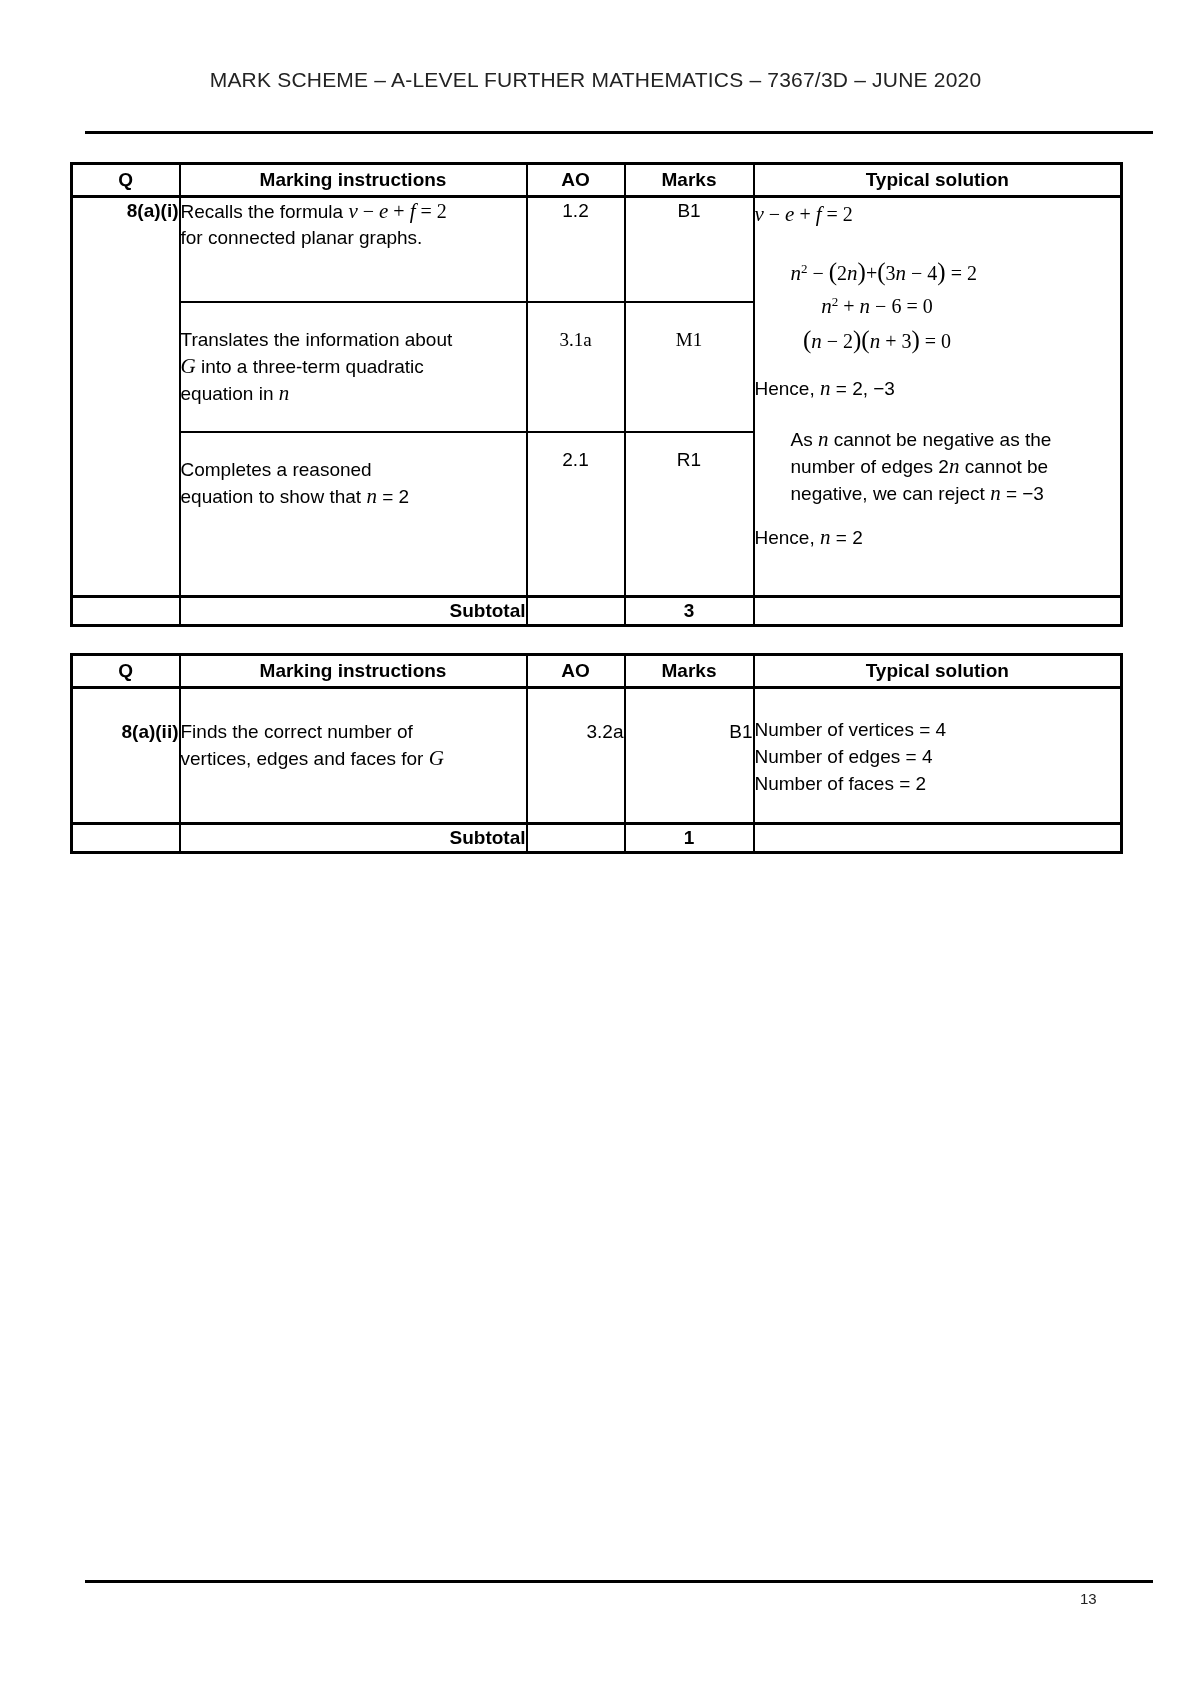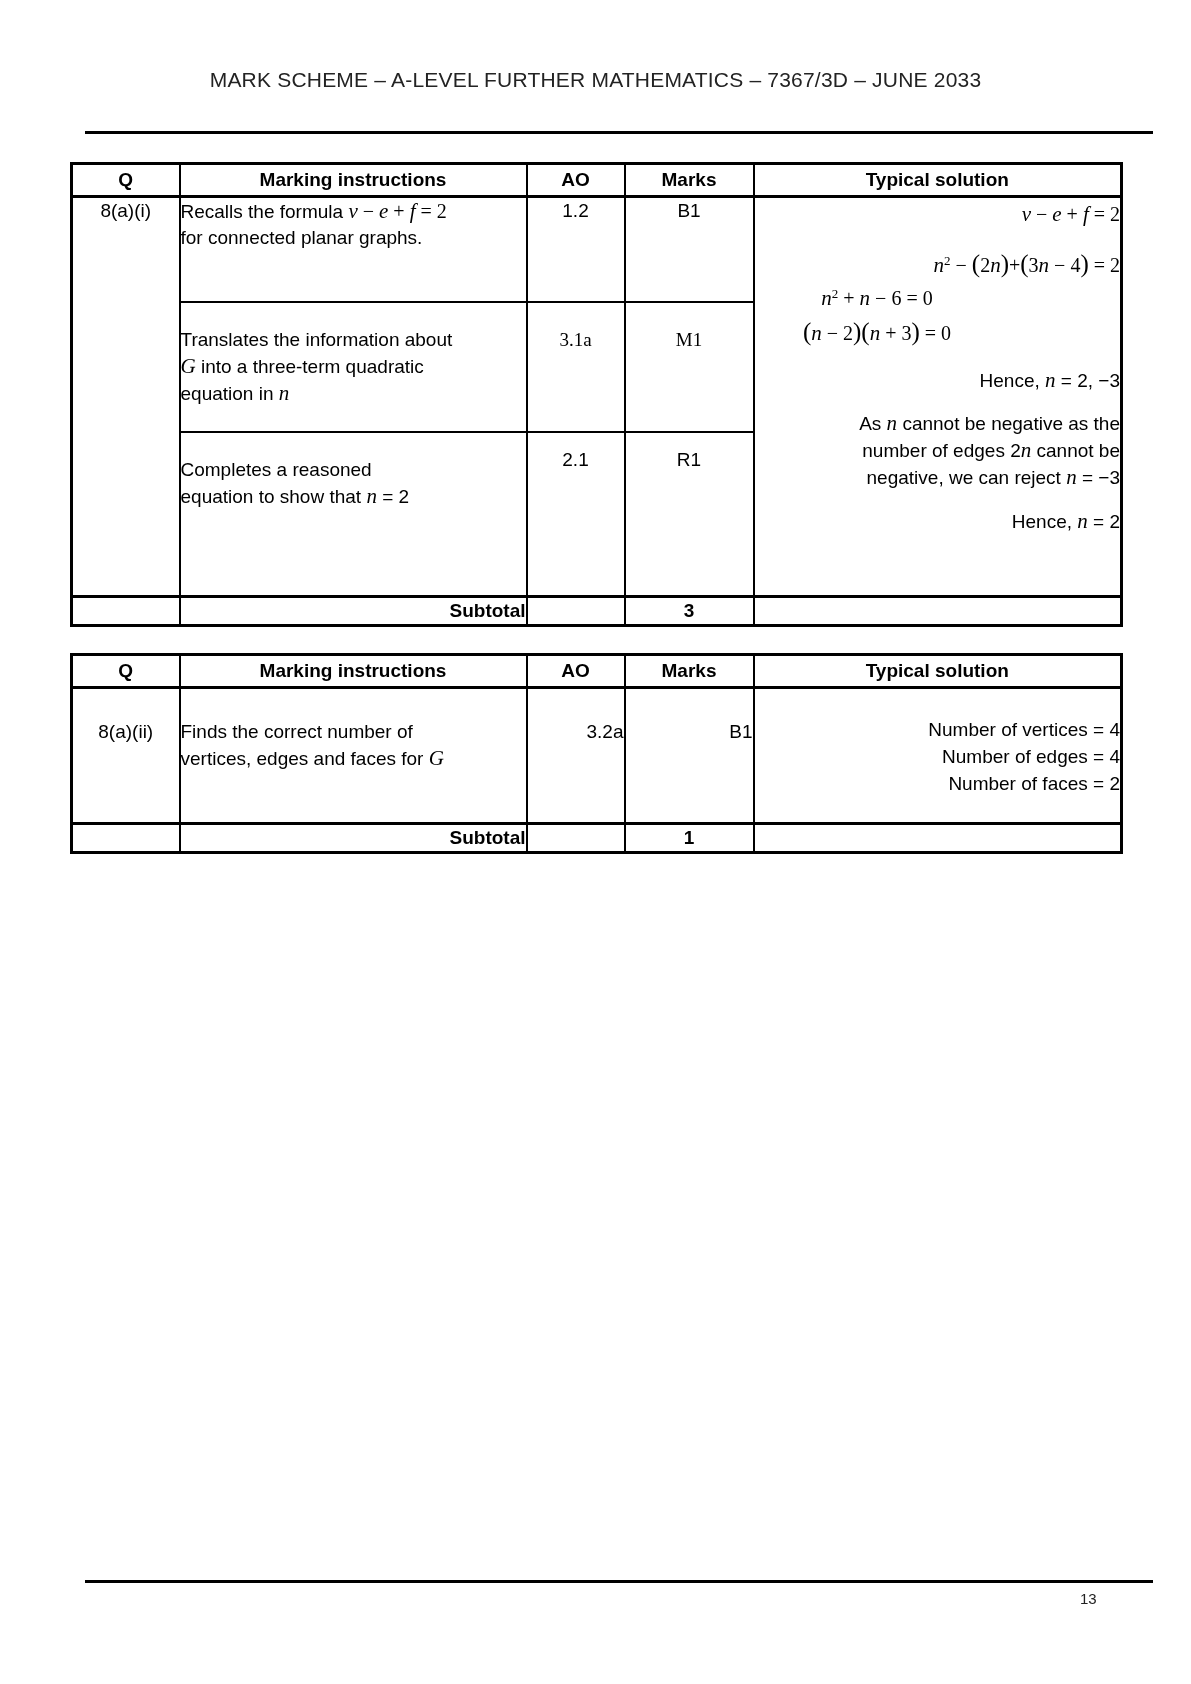--- a/index.html
+++ b/index.html
@@ -53,21 +53,21 @@
   #table1 tr.r2 { height: 130px; }
   #table1 tr.r3 { height: 165px; }
   #table2 tr.r1 { height: 136px; }
   tr.sub { height: 26px; }
   table.ms td {
     font-size: 19px; line-height: 26px;
     vertical-align: top;
     padding: 0;
   }
   td.qcell {
-    text-align: center; font-weight: normal;
+    text-align: right; font-weight: bold;
     padding-top: 14px;
   }
   #table2 td.qcell { padding-top: 30px; }
   td.mi { padding: 10px 20px 0 11px; }
   #table1 tr.r2 td.mi, #table1 tr.r3 td.mi { padding-top: 24px; }
   #table2 td.mi { padding-top: 30px; }
   td.ao, td.mk { text-align: center; padding-top: 12px; }
   #table1 tr.r2 td.ao, #table1 tr.r2 td.mk { padding-top: 24px; font-family: Liberation Serif, serif; }
   #table1 tr.r3 td.ao, #table1 tr.r3 td.mk { padding-top: 14px; }
   #table2 td.ao, #table2 td.mk { padding-top: 30px; text-align: right; }
@@ -80,30 +80,30 @@
   td.sub-marks {
     text-align: center; font-weight: bold;
     padding-top: 2px; line-height: 21px;
   }
   
   .seg-t { font-family: "Liberation Sans", sans-serif; }
   .seg-m { font-family: "Liberation Serif", serif; font-style: italic; font-size: 21px; }
   .seg-u { font-family: "Liberation Serif", serif; font-size: 20px; }
   .seg-p { font-family: "Liberation Serif", serif; font-size: 25px; font-weight: 300; }
   sup.seg-sup { font-family: "Liberation Serif", serif; font-size: 13px; line-height: 0; }
-  .sol-line { min-height: 27px; text-align: right; }
+  .sol-line { min-height: 27px; }
   .sol-line.eq { line-height: 33px; min-height: 33px; }
   .sol-line.center { width: 245px; text-align: center; }
-  .sol-line.g-md { margin-top: 16px; }
+  .sol-line.g-md { margin-top: 24px; padding-left: 36px; }
   .sol-line.g-sm { margin-top: 17px; }
 </style>
 </head>
 <body>
 
-<div class="page-title">MARK SCHEME – A-LEVEL FURTHER MATHEMATICS – 7367/3D – JUNE 2033</div>
+<div class="page-title">MARK SCHEME – A-LEVEL FURTHER MATHEMATICS – 7367/3D – JUNE 2020</div>
 <div class="rule rule-top"></div>
 
 <table class="ms" id="table1">
   <colgroup>
     <col style="width:108px">
       <col style="width:347px">
       <col style="width:98px">
       <col style="width:129px">
       <col style="width:368px">
   </colgroup>

